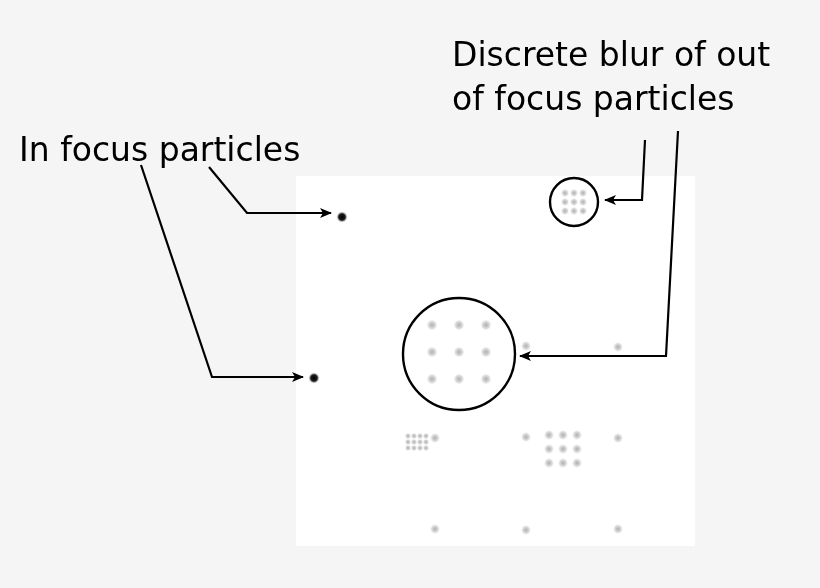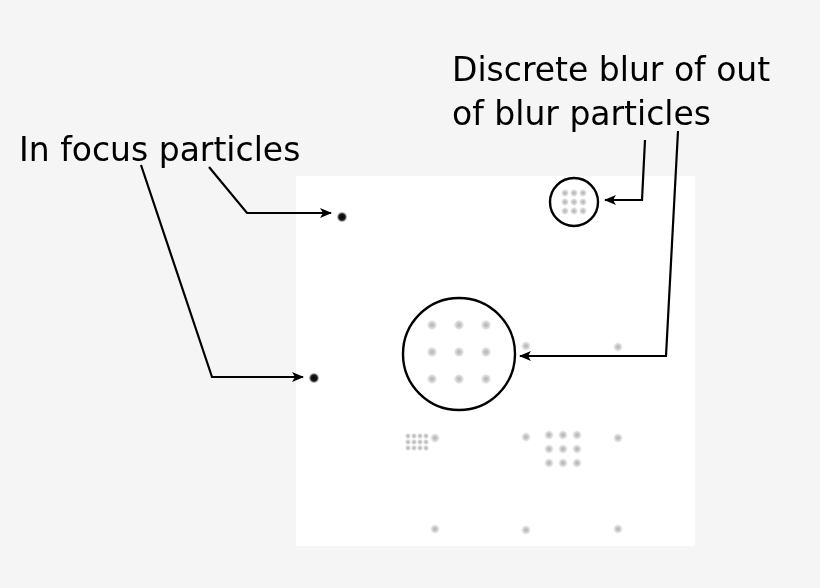--- a/index.html
+++ b/index.html
@@ -11,41 +11,41 @@
       font-family: "DejaVu Sans", sans-serif;
     }
     .label {
       position: absolute;
       color: #000;
       font-size: 33px;
       line-height: 44px;
       white-space: nowrap;
     }
     #label-in-focus { left: 19px; top: 117px; margin-top: 11px; }
-    #label-out-focus { left: 452px; top: 48px; }
+    #label-out-focus { left: 452px; top: 33px; }
     #label-out-focus span { display: block; }
     #panel {
       position: absolute;
       left: 296px; top: 176px;
       width: 399px; height: 370px;
       background: #ffffff;
     }
     svg#overlay {
       position: absolute; left: 0; top: 0;
     }
   </style>
 </head>
 <body>
 
 <div id="panel"></div>
 
 <div class="label" id="label-in-focus">In focus particles</div>
 <div class="label" id="label-out-focus">
   <span>Discrete blur of out</span>
-  <span>of blur particles</span>
+  <span>of focus particles</span>
 </div>
 
 <svg id="overlay" width="820" height="588" viewBox="0 0 820 588">
   <defs>
     <radialGradient id="blurDot">
       <stop offset="0%" stop-color="#a8a8a8" stop-opacity="0.95"></stop>
       <stop offset="60%" stop-color="#c4c4c4" stop-opacity="0.6"></stop>
       <stop offset="100%" stop-color="#ffffff" stop-opacity="0"></stop>
     </radialGradient>
     <radialGradient id="focusDot">

